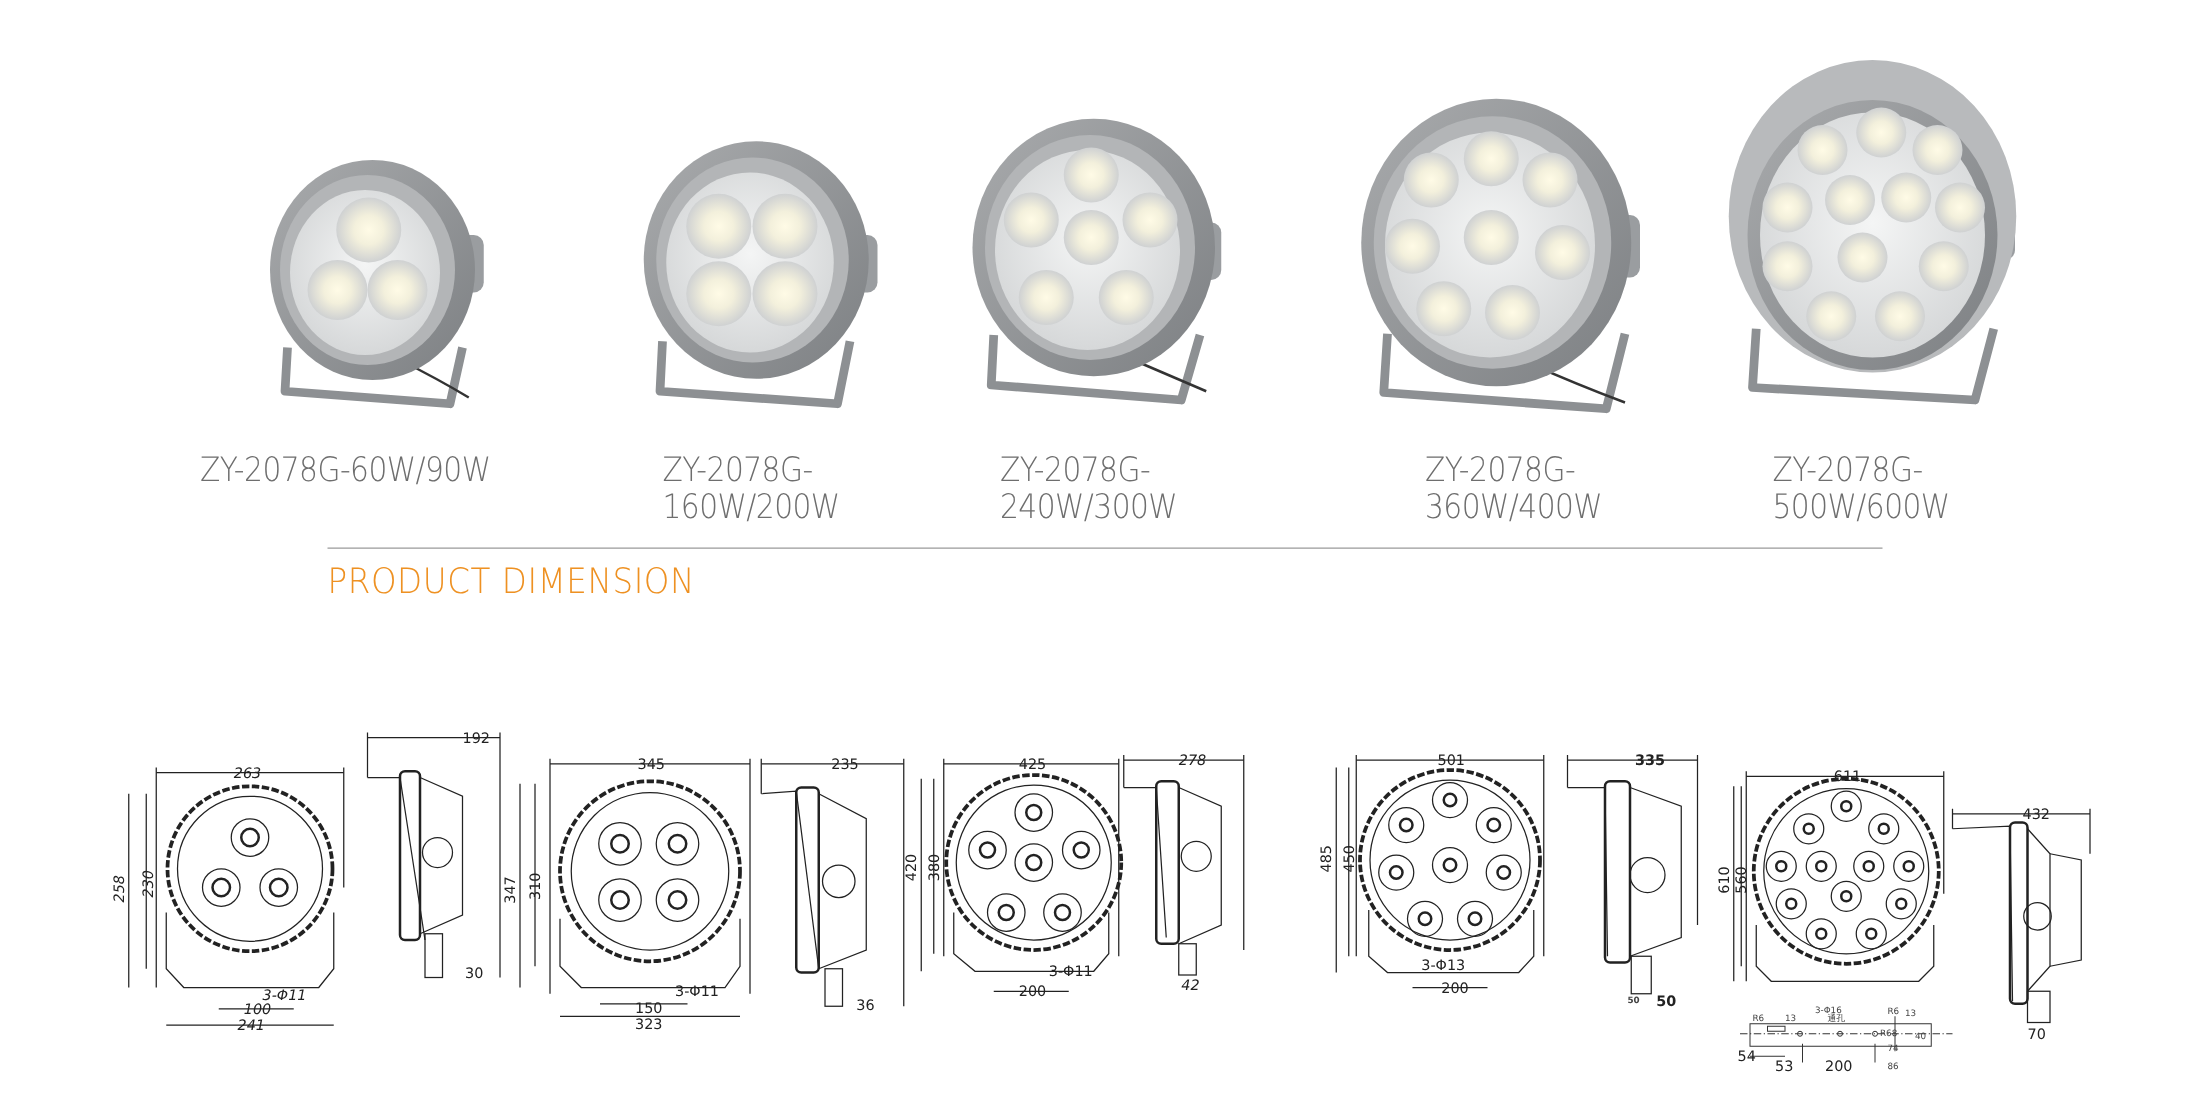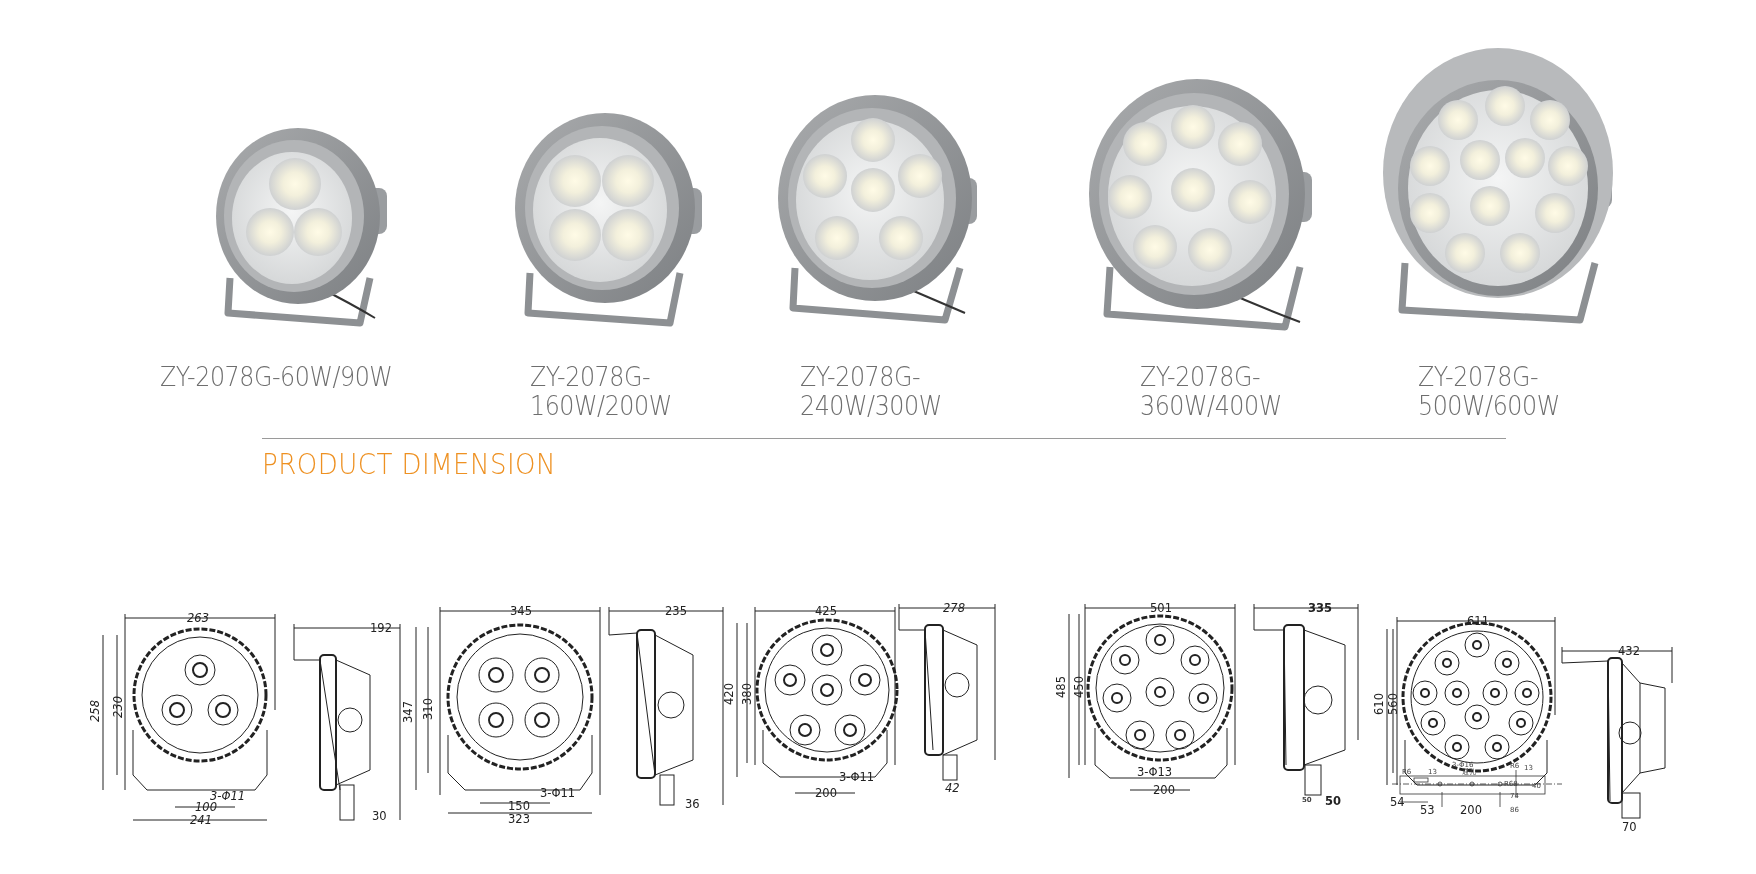--- a/index.html
+++ b/index.html
@@ -174,21 +174,21 @@
         <line x1="38" y1="210" x2="172" y2="210"></line>
     </g>
     <text class="dim" x="92" y="12">263</text>
     <text class="dim" x="4" y="112" transform="rotate(-90 4 112)">258</text>
     <text class="dim" x="27" y="108" transform="rotate(-90 27 108)">230</text>
     <text class="dim" x="115" y="190">3-Φ11</text>
     <text class="dim" x="100" y="201">100</text>
     <text class="dim" x="95" y="214">241</text>
   </svg>
 </div>
-<div class="drawing" style="left:290px;top:620px;">
+<div class="drawing" style="left:290px;top:582px;">
   <svg width="120" height="210" viewBox="0 0 120 210">
     <g stroke="#222" fill="none" stroke-width="1">
       <line x1="4" y1="8" x2="110" y2="8"></line>
         <line x1="4" y1="4" x2="4" y2="40"></line>
         <line x1="110" y1="4" x2="110" y2="200"></line>
       <path d="M4 40 L30 40 L50 170"></path>
       <rect x="30" y="35" width="16" height="135" rx="4" stroke-width="2"></rect>
       <path d="M46 40 L80 55 L80 150 L46 165"></path>
       <circle cx="60" cy="100" r="12"></circle>
       <rect x="50" y="165" width="14" height="35"></rect>
@@ -404,21 +404,21 @@
       <path d="M62 20 L80 40 L80 130 L62 150"></path>
       <path d="M80 40 L105 45 L105 125 L80 130"></path>
       <circle cx="70" cy="90" r="11"></circle>
       <rect x="62" y="150" width="18" height="25"></rect>
     </g>
     <text class="dim" x="58" y="12">432</text>
     <text class="dim" x="62" y="188">70</text>
   </svg>
 </div>
 
-<div class="drawing" style="left:1392px;top:762px;">
+<div class="drawing" style="left:1392px;top:805px;">
   <svg width="170" height="60" viewBox="0 0 170 60">
     <g stroke="#333" fill="none" stroke-width="0.8">
       <line x1="0" y1="22" x2="170" y2="22" stroke-dasharray="6 2 1 2"></line>
       <rect x="8" y="14" width="145" height="18"></rect>
       <rect x="22" y="16" width="14" height="4"></rect>
       <circle cx="48" cy="22" r="2"></circle>
         <circle cx="80" cy="22" r="2"></circle>
         <circle cx="108" cy="22" r="2"></circle>
       <line x1="50" y1="30" x2="50" y2="45"></line>
         <line x1="108" y1="30" x2="108" y2="45"></line>

